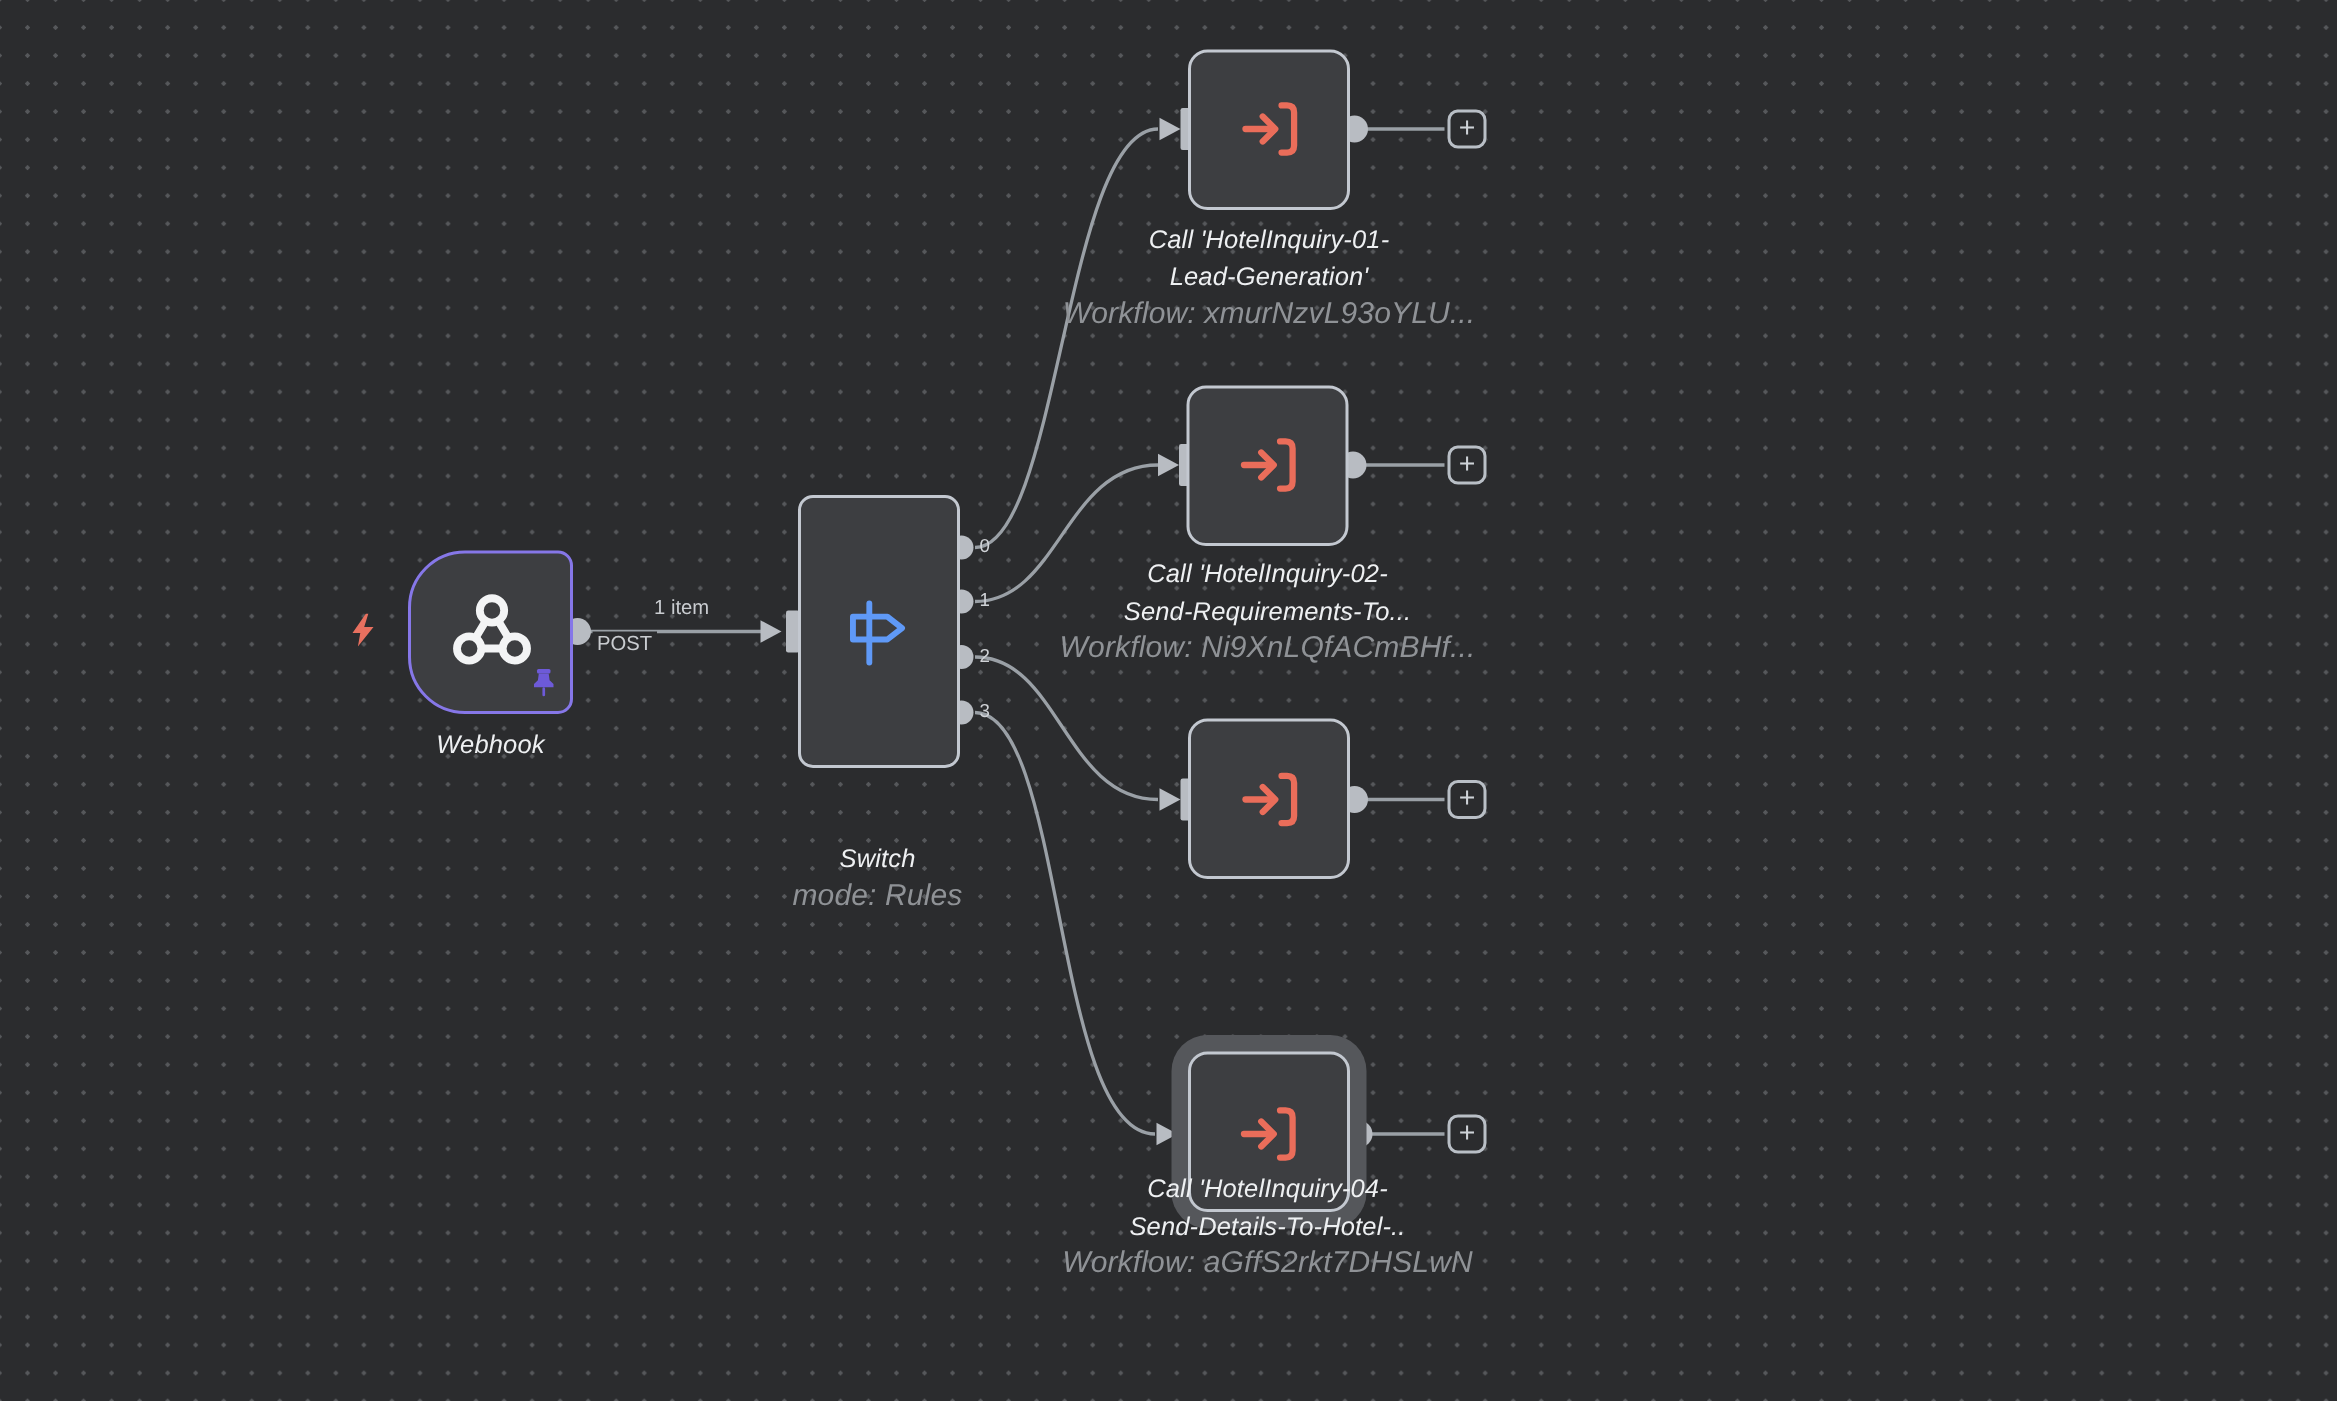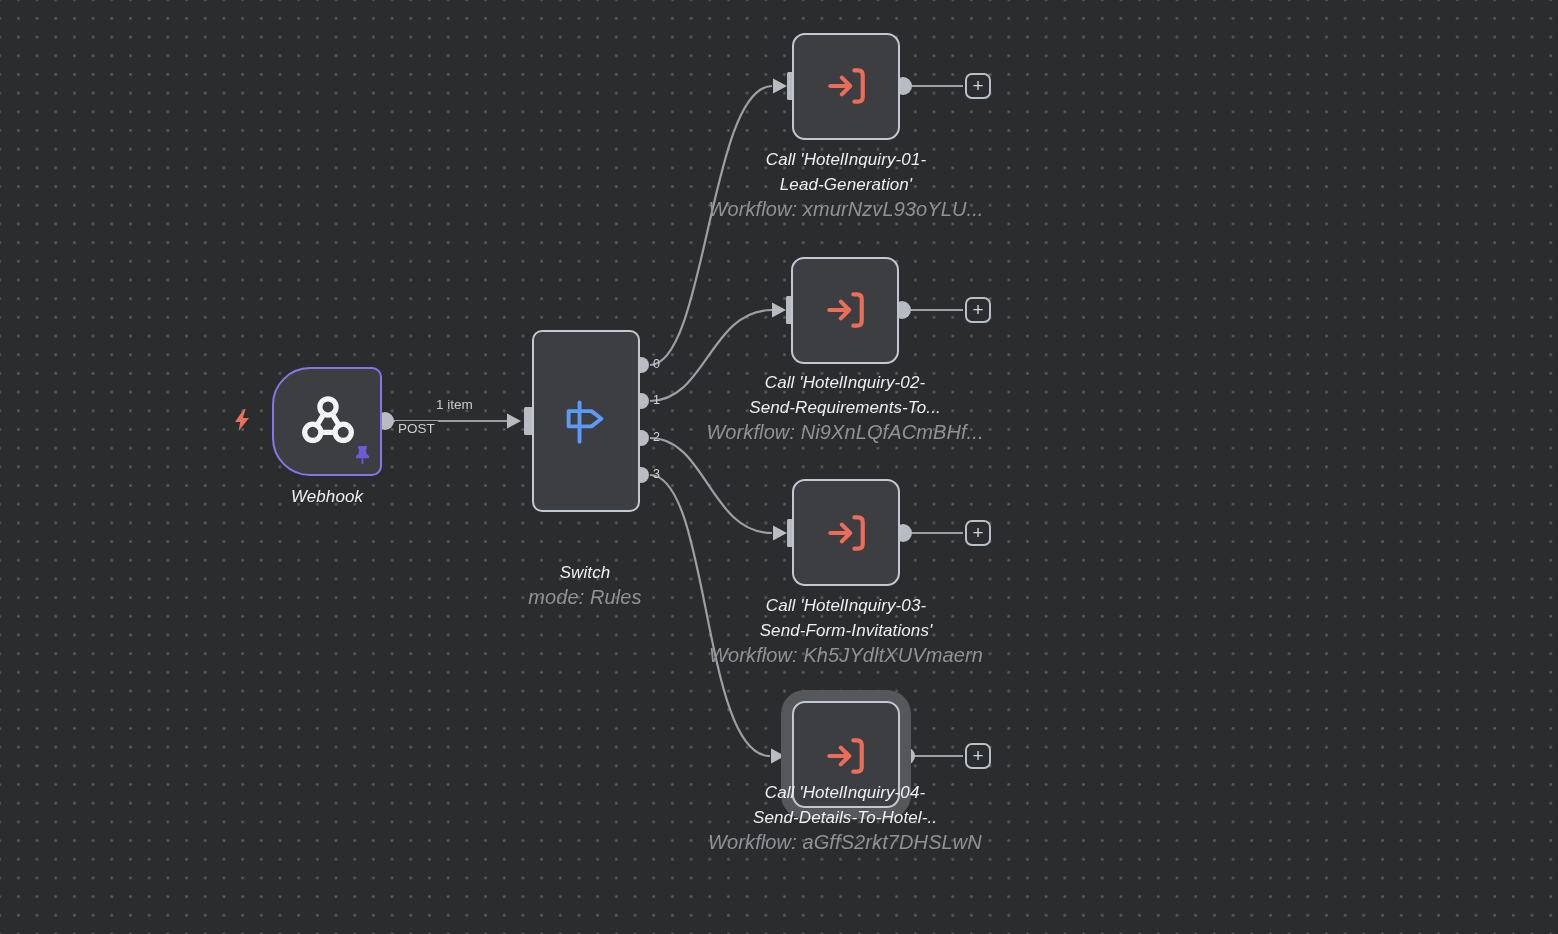--- a/index.html
+++ b/index.html
@@ -180,25 +180,20 @@
   <div class="plus-btn plus-2">+</div>
 
   <div class="node node-call node-call-3"></div>
   <svg class="node-icon" style="left:823px;top:510px" width="46" height="46" viewBox="0 0 44 44">
     <g stroke="#ea6d5a" stroke-width="4" fill="none" stroke-linecap="round" stroke-linejoin="round">
       <path d="M 7 22 H 25"></path>
         <path d="M 18 14 L 26 22 L 18 30"></path>
       <path d="M 30 7 H 33.5 Q 38 7 38 11.5 V 32.5 Q 38 37 33.5 37 H 30"></path>
     </g>
   </svg>
-  <div class="node-label c3-label">
-    <div>Call 'HotelInquiry-03-</div>
-    <div>Send-Form-Invitations'</div>
-    <div class="sub">Workflow: Kh5JYdltXUVmaern</div>
-  </div>
   <div class="plus-btn plus-3">+</div>
 
   <div class="node node-call node-call-4"></div>
   <svg class="node-icon" style="left:822px;top:733px" width="46" height="46" viewBox="0 0 44 44">
     <g stroke="#ea6d5a" stroke-width="4" fill="none" stroke-linecap="round" stroke-linejoin="round">
       <path d="M 7 22 H 25"></path>
         <path d="M 18 14 L 26 22 L 18 30"></path>
       <path d="M 30 7 H 33.5 Q 38 7 38 11.5 V 32.5 Q 38 37 33.5 37 H 30"></path>
     </g>
   </svg>

